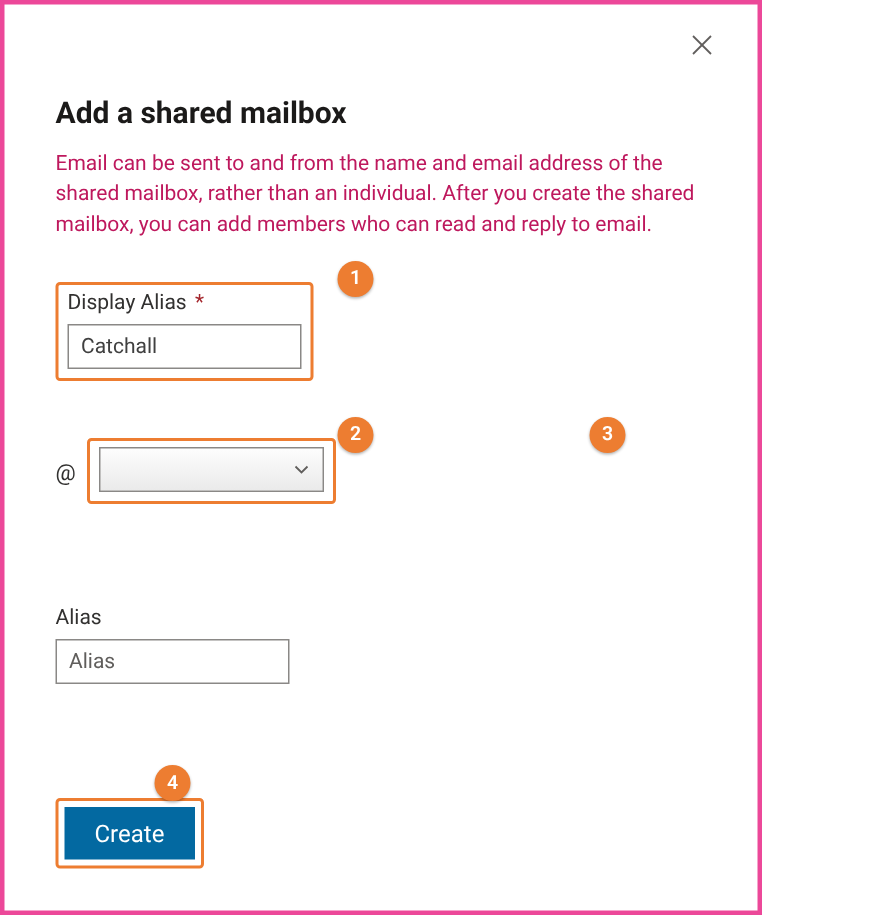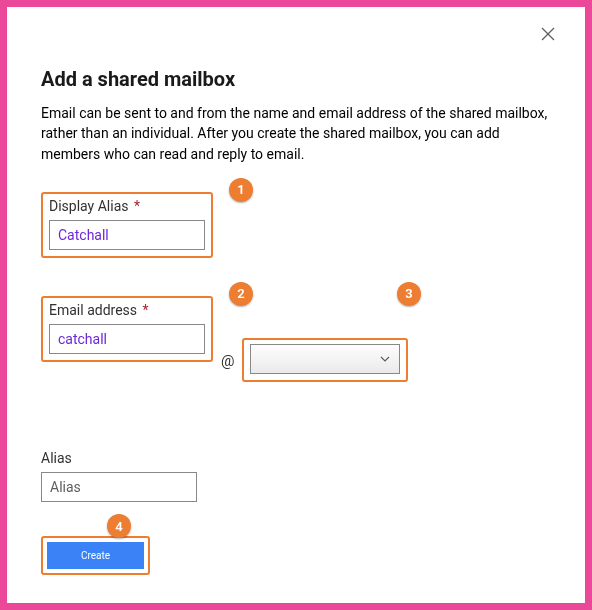--- a/index.html
+++ b/index.html
@@ -3,23 +3,23 @@
 <meta charset="utf-8">
 <style>
   * { box-sizing: border-box; }
   html, body { margin: 0; padding: 0; }
   body {
     font-family: "Segoe UI", -apple-system, BlinkMacSystemFont, Roboto, Arial, sans-serif;
     color: #323130;
     background: #fff;
   }
   .frame {
-    width: 592px;
+    width: 508px;
     height: 610px;
-    border: 7px solid #ec4899;
+    border: 3px solid #ec4899;
     position: relative;
     background: #fff;
   }
   .close-btn {
     position: absolute;
     top: 18px;
     right: 28px;
     width: 18px;
     height: 18px;
     cursor: pointer;
@@ -33,21 +33,21 @@
   }
   h1.title {
     font-size: 20px;
     font-weight: 700;
     margin: 0 0 12px 0;
     color: #1b1a19;
   }
   p.desc {
     font-size: 14px;
     line-height: 1.45;
-    color: #000000;
+    color: #be185d;
     margin: 0 0 28px 0;
     max-width: 520px;
   }
   .field-group {
     display: inline-block;
     position: relative;
     padding: 4px 6px 6px 6px;
     margin-bottom: 20px;
   }
   .field-group.outlined {
@@ -63,21 +63,21 @@
   .req { color: #a4262c; margin-left: 2px; }
   input.text-input {
     width: 156px;
     height: 30px;
     border: 1px solid #8a8886;
     padding: 12px 8px;
     font-size: 14px;
     font-family: inherit;
     outline: none;
     background: #fff;
-    color: #6d28d9;
+    color: #404040;
   }
   input.text-input::placeholder { color: #605e5c; }
   .email-row {
     display: flex;
     align-items: flex-end;
     gap: 8px;
     margin-bottom: 20px;
   }
   .at-sign {
     font-size: 15px;
@@ -126,26 +126,26 @@
     bottom: 28px;
   }
   .create-wrap {
     display: inline-block;
     border: 2px solid #ed7d31;
     border-radius: 3px;
     padding: 4px;
     position: relative;
   }
   button.primary {
-    background: #3b82f6;
+    background: #0369a1;
     color: #fff;
     border: none;
-    font-size: 10px;
+    font-size: 16px;
     font-family: inherit;
-    padding: 8px 34px;
+    padding: 8px 20px;
     cursor: pointer;
   }
 </style>
 </head>
 <body>
 
 <div class="frame">
 
   <div class="close-btn">
     <svg width="14" height="14" viewBox="0 0 14 14">
@@ -165,27 +165,20 @@
           <span>Display Alias</span>
           <span class="req">*</span>
         </label>
         <input class="text-input" type="text" value="Catchall" style="">
       </div>
       <div class="badge" style="top:-14px; left:188px;">1</div>
     </div>
 
     
     <div class="email-row" style="position:relative;">
-      <div class="field-group outlined">
-        <label class="field-label">
-          <span>Email address</span>
-          <span class="req">*</span>
-        </label>
-        <input class="text-input" type="text" value="catchall" style="">
-      </div>
       <span class="at-sign">@</span>
       <div class="domain-select-wrap outlined" style="align-self:flex-end; margin-bottom:0;">
         <div class="domain-select">
           <span></span>
           <svg width="12" height="8" viewBox="0 0 12 8">
             <polyline points="2,2 6,6 10,2"></polyline>
           </svg>
         </div>
       </div>
       <div class="badge" style="top:-14px; left:188px;">2</div>

